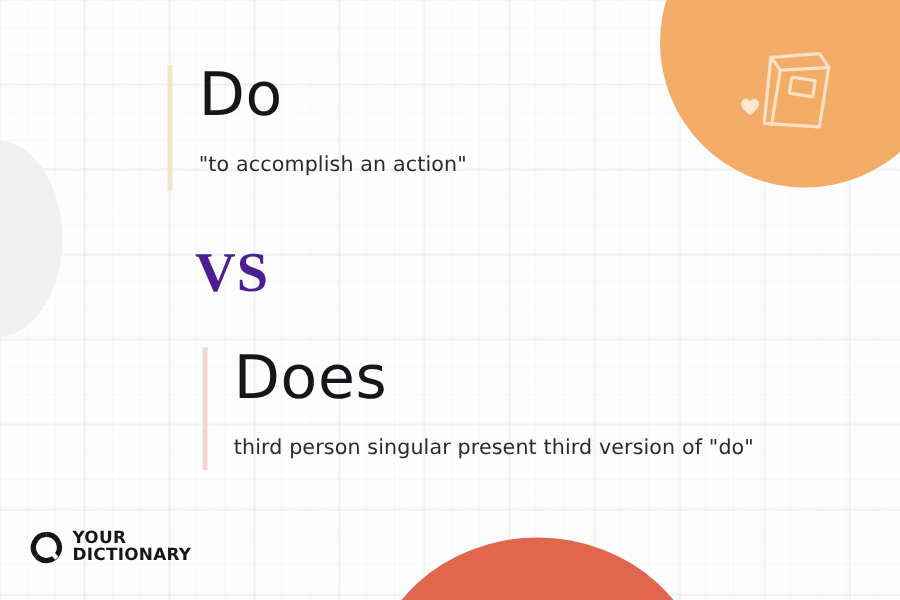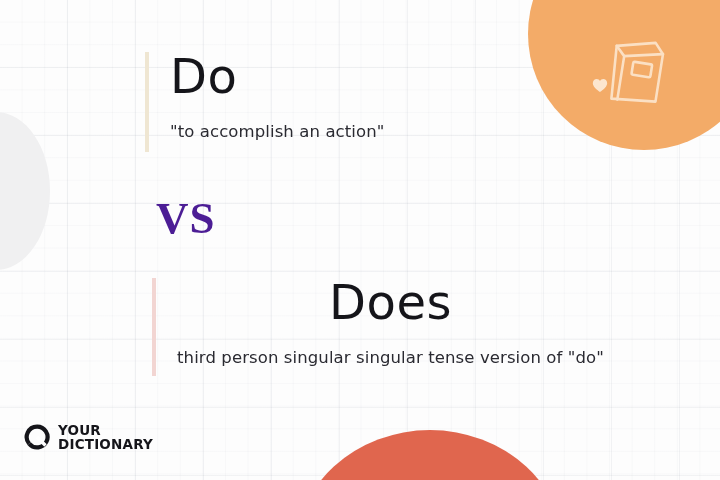--- a/index.html
+++ b/index.html
@@ -62,22 +62,22 @@
     transform:rotate(9deg);
   }
   .heart-icon {
     position:absolute;
     left:592px; top:78px;
     width:16px; height:15px;
   }
 
   
   .entry { position:absolute; }
-  #entry-do   { left:145px; top:52px;  }
-  #entry-does { left:152px; top:278px;text-align:center; }
+  #entry-do   { left:134px; top:52px;  }
+  #entry-does { left:162px; top:278px; }
 
   .entry-bar {
     position:absolute; left:0; top:0;
     width:4px;
   }
   #entry-do   .entry-bar { height:100px; background:#efe6d2; }
   #entry-does .entry-bar { height:98px;  background:#f2d5d2; }
 
   .entry-body { padding-left:25px; }
 
@@ -110,21 +110,21 @@
     color:#4c1d95;
     letter-spacing:1px;
     line-height:1;
   }
 
   
   #logo {
     position:absolute;
     left:24px; top:424px;
     display:flex;
-    align-items:flex-start;
+    align-items:flex-end;
     gap:8px;
   }
   .logo-mark { width:26px; height:26px; flex:0 0 auto; }
   .logo-text {
     font-family:"DejaVu Sans", sans-serif;
     font-weight:700;
     font-size:13.5px;
     line-height:13.6px;
     letter-spacing:0.2px;
     color:#15151a;
@@ -160,21 +160,21 @@
       <div class="definition">"to accomplish an action"</div>
     </div>
   </div>
 
   <div id="vs-label">VS</div>
 
   <div class="entry" id="entry-does">
     <div class="entry-bar"></div>
     <div class="entry-body">
       <div class="term">Does</div>
-      <div class="definition">third person singular singular tense version of "do"</div>
+      <div class="definition">third person singular present third version of "do"</div>
     </div>
   </div>
 
   <div class="blob blob-coral"></div>
 
   <div id="logo">
     <svg class="logo-mark" viewBox="0 0 26 26">
       <path d="M13 2.6 A10.4 10.4 0 1 1 5.1 19.6" fill="none" stroke="#15151a" stroke-width="4.2" stroke-linecap="butt"></path>
       <path d="M5.1 19.6 A10.4 10.4 0 0 1 13 2.6" fill="none" stroke="#15151a" stroke-width="4.2" stroke-linecap="butt"></path>
       <path d="M13 13 L21.5 21.5" stroke="#ffffff" stroke-width="3.4" stroke-linecap="butt"></path>

